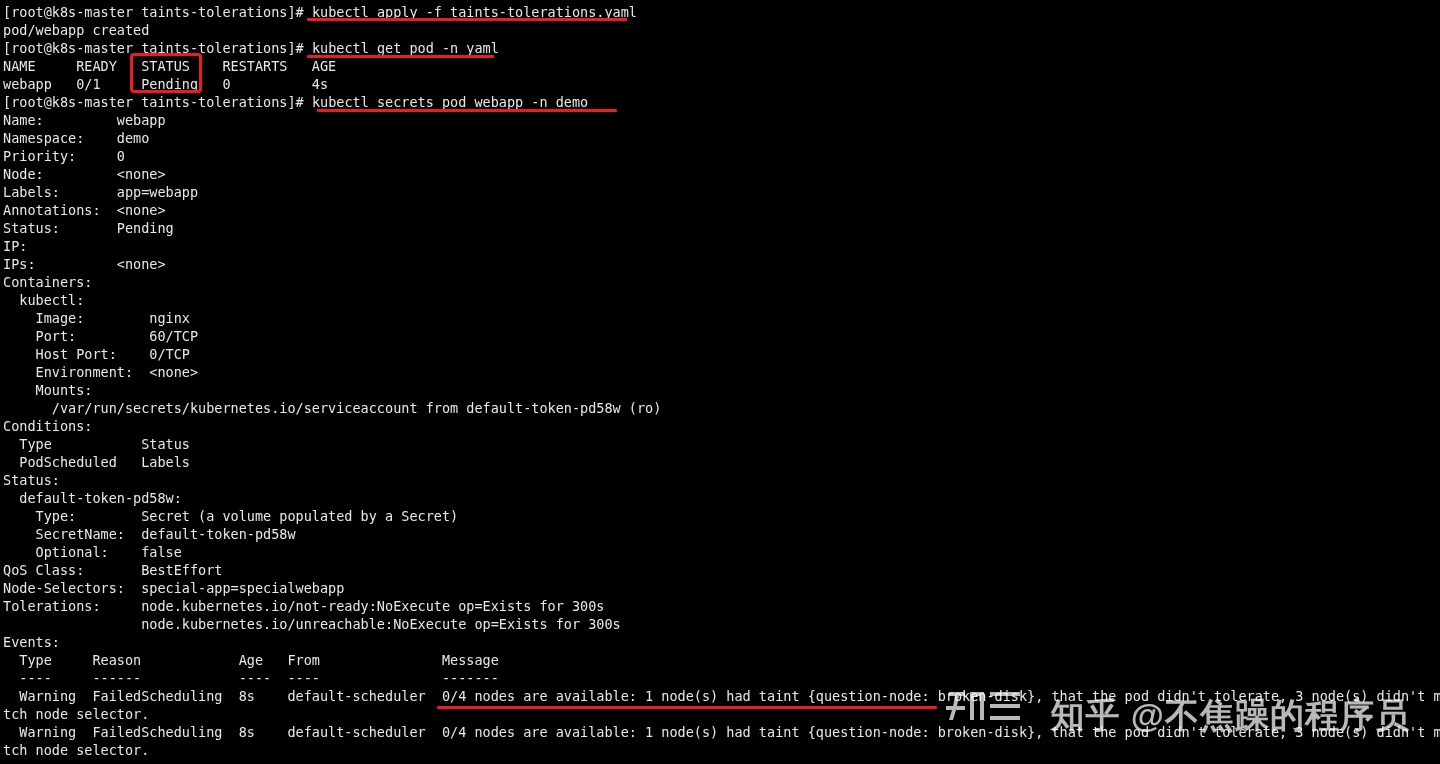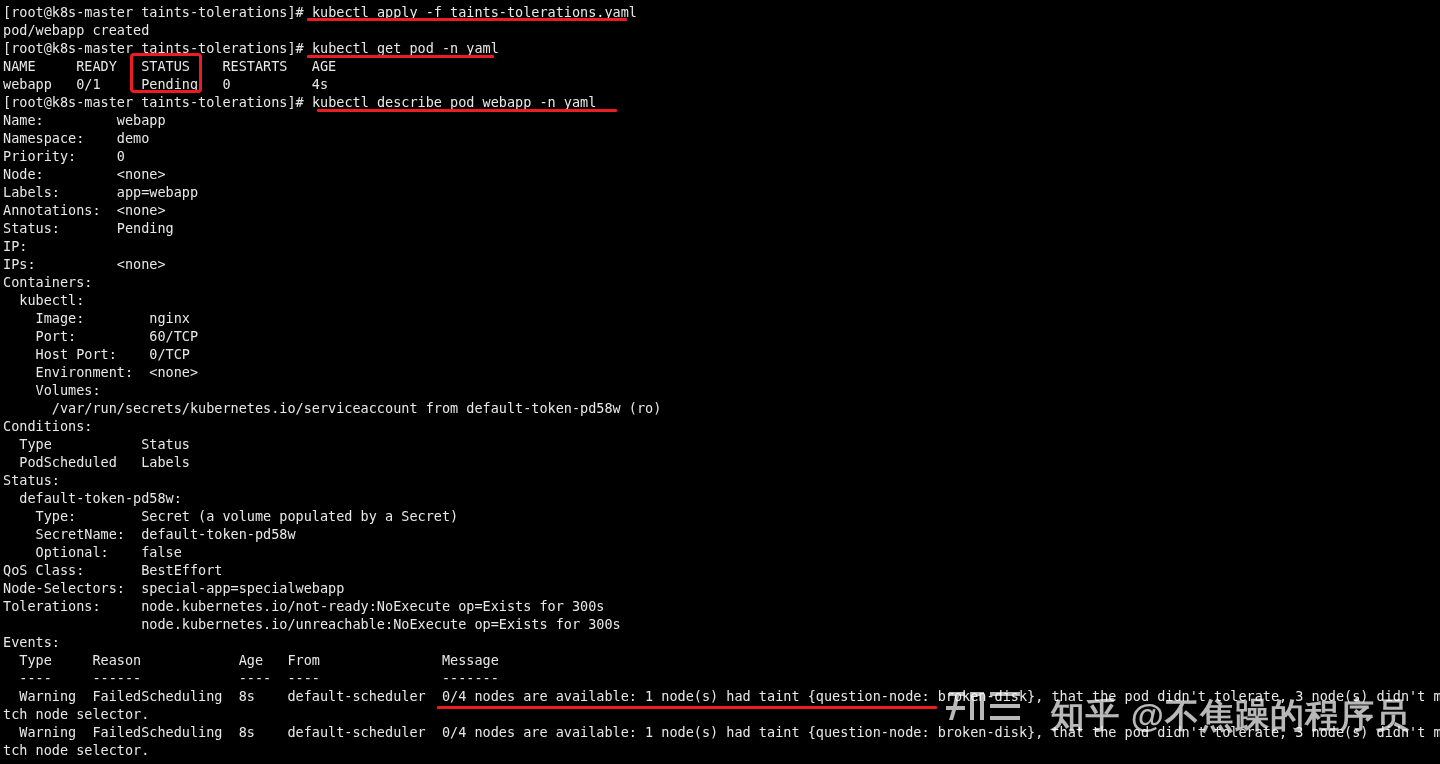--- a/index.html
+++ b/index.html
@@ -49,37 +49,37 @@
 </head>
 <body>
 
 
 
 <div class="term"><span>[root@k8s-master taints-tolerations]#</span> <span>kubectl apply -f taints-tolerations.yaml</span>
 <span>pod/webapp created</span>
 <span>[root@k8s-master taints-tolerations]#</span> <span>kubectl get pod -n yaml</span>
 <span>NAME     READY   STATUS    RESTARTS   AGE</span>
 <span>webapp   0/1     Pending   0          4s</span>
-<span>[root@k8s-master taints-tolerations]#</span> <span>kubectl describe pod webapp -n yaml</span>
+<span>[root@k8s-master taints-tolerations]#</span> <span>kubectl secrets pod webapp -n demo</span>
 <span>Name:         webapp</span>
 <span>Namespace:    demo</span>
 <span>Priority:     0</span>
 <span>Node:         &lt;none&gt;</span>
 <span>Labels:       app=webapp</span>
 <span>Annotations:  &lt;none&gt;</span>
 <span>Status:       Pending</span>
 <span>IP:           </span>
 <span>IPs:          &lt;none&gt;</span>
 <span>Containers:</span>
 <span>  kubectl:</span>
 <span>    Image:        nginx</span>
 <span>    Port:         60/TCP</span>
 <span>    Host Port:    0/TCP</span>
 <span>    Environment:  &lt;none&gt;</span>
-<span>    Volumes:</span>
+<span>    Mounts:</span>
 <span>      /var/run/secrets/kubernetes.io/serviceaccount from default-token-pd58w (ro)</span>
 <span>Conditions:</span>
 <span>  Type           Status</span>
 <span>  PodScheduled   Labels </span>
 <span>Status:</span>
 <span>  default-token-pd58w:</span>
 <span>    Type:        Secret (a volume populated by a Secret)</span>
 <span>    SecretName:  default-token-pd58w</span>
 <span>    Optional:    false</span>
 <span>QoS Class:       BestEffort</span>

